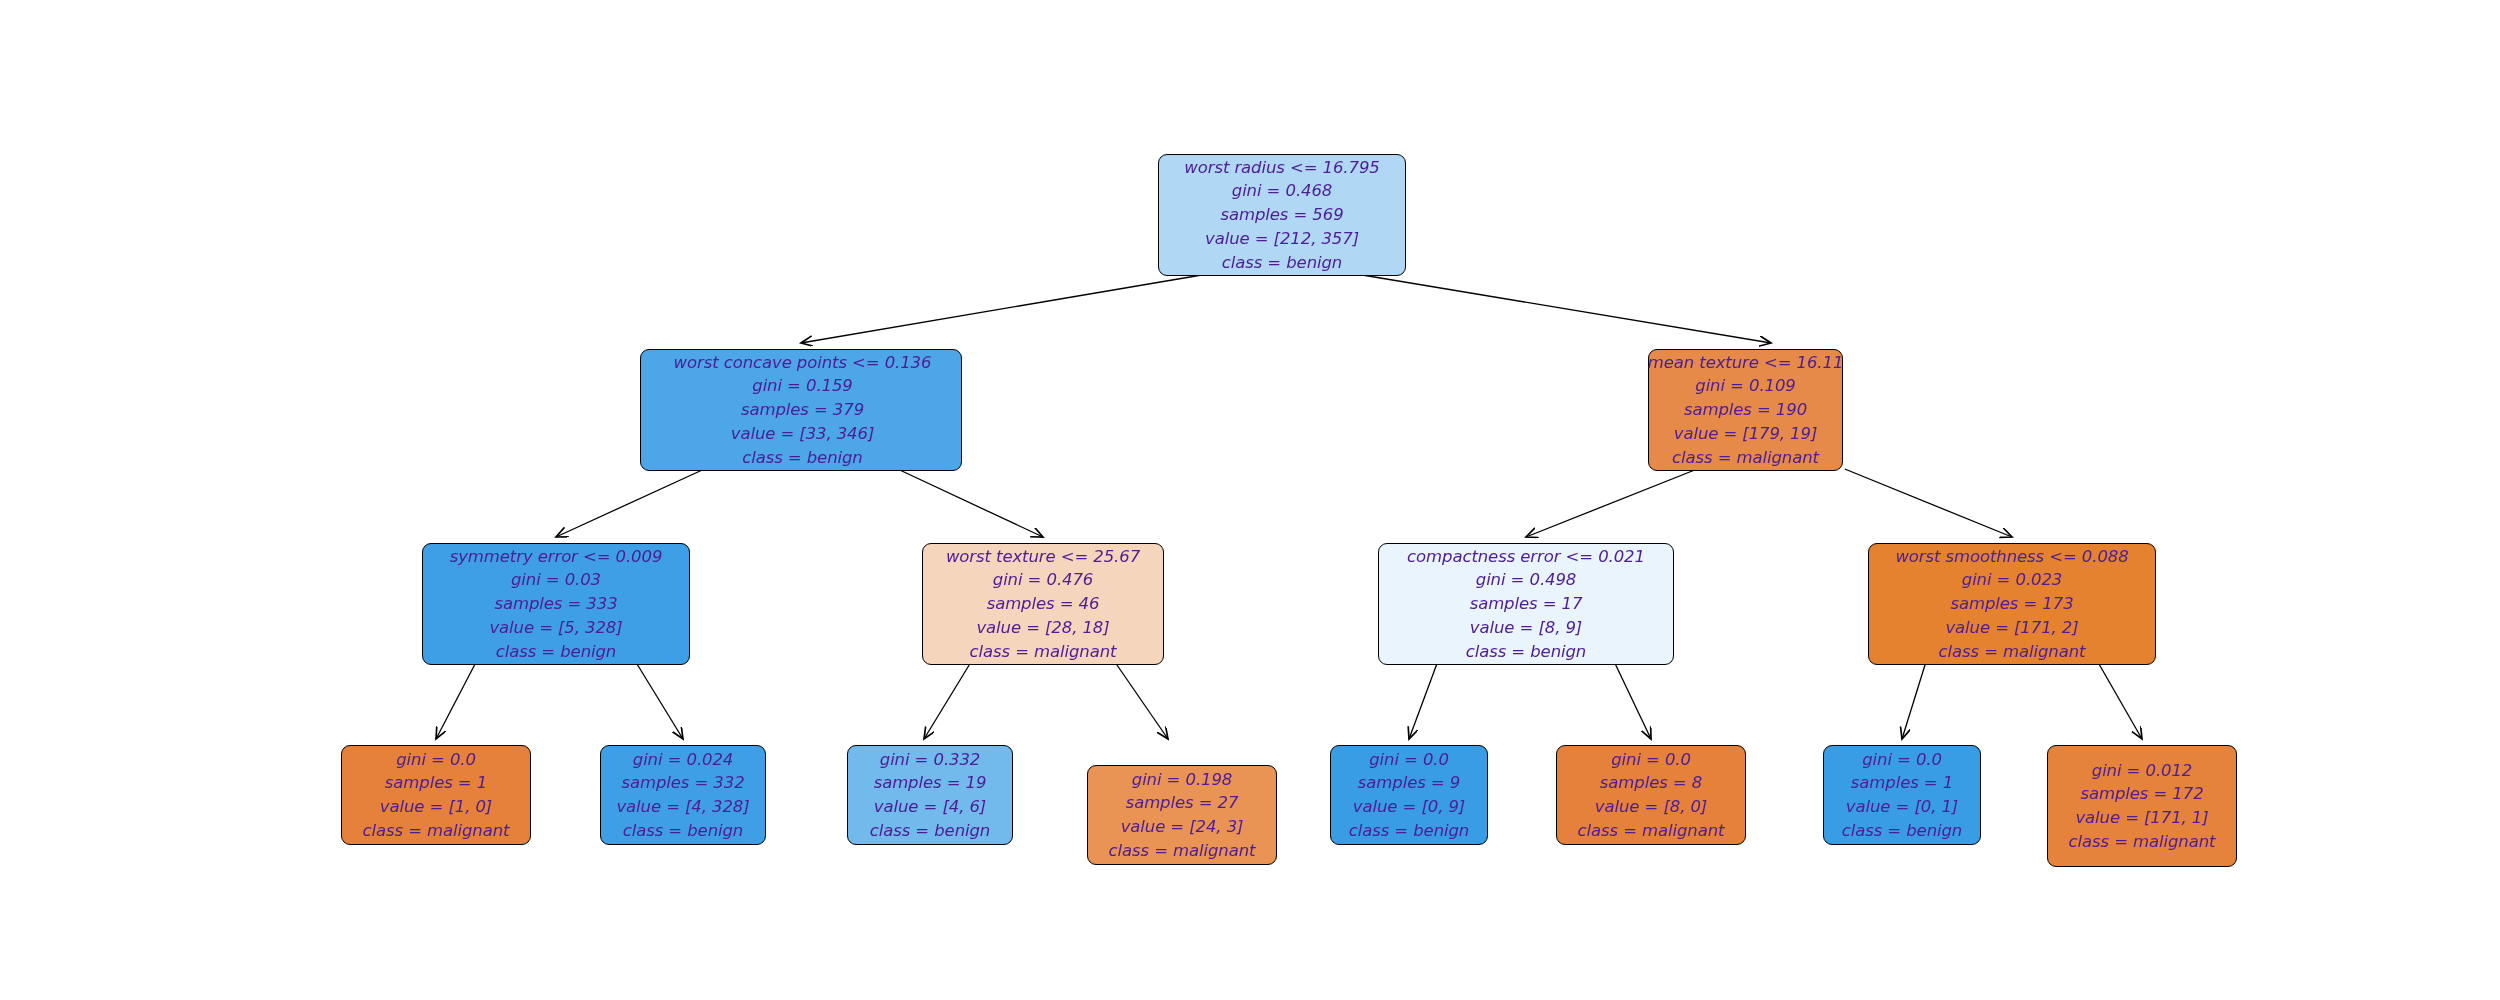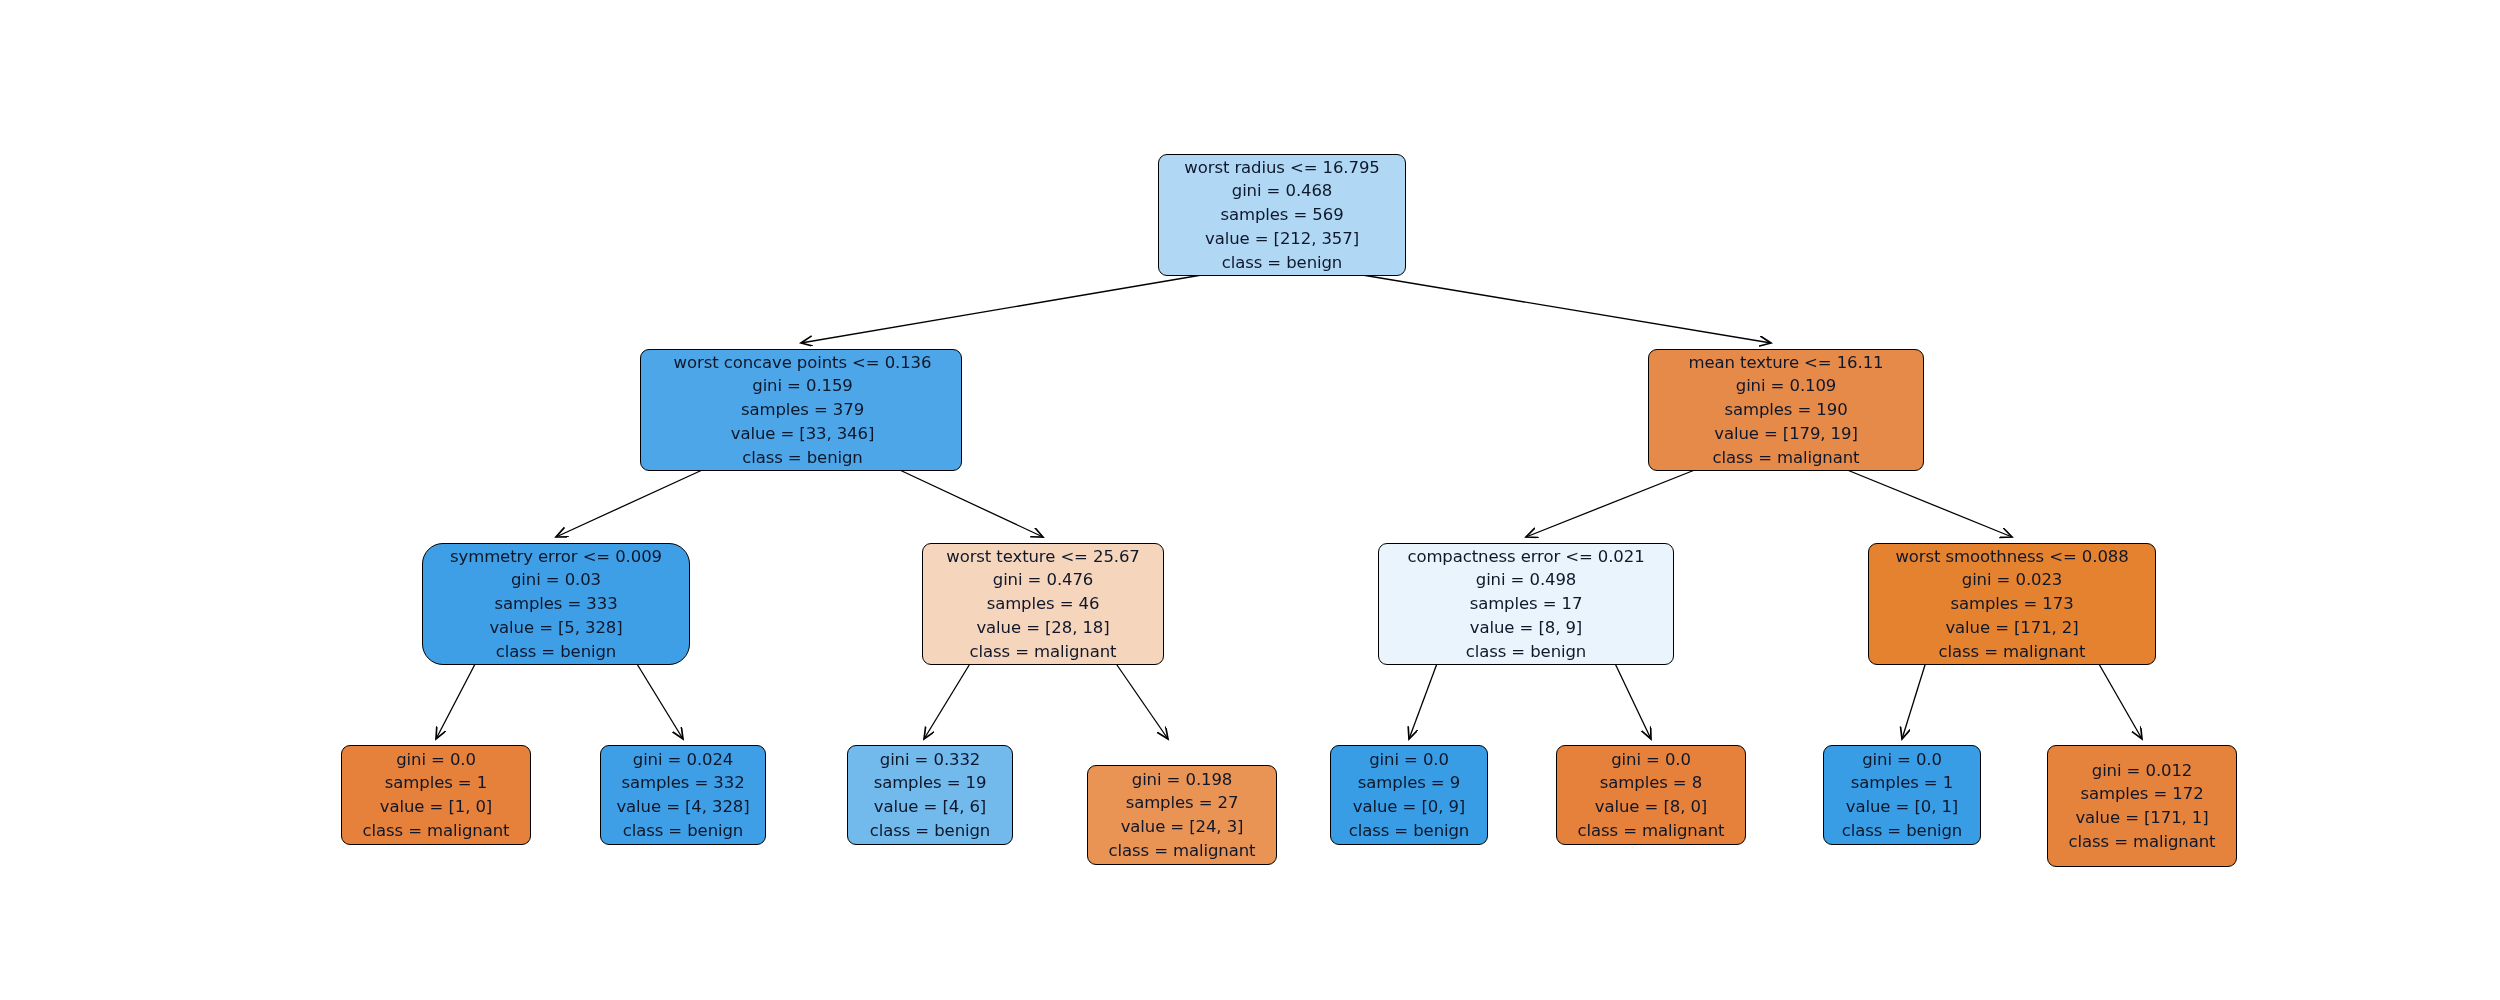--- a/index.html
+++ b/index.html
@@ -32,24 +32,25 @@
     box-sizing: border-box;
     border: 1.6px solid #000000;
     border-radius: 9px;
     display: flex;
     flex-direction: column;
     align-items: center;
     justify-content: center;
     text-align: center;
     font-size: 16.5px;
     line-height: 1.44;
-    color: #0f172a;
+    color: #4c1d95;
     white-space: nowrap;
     padding: 3px 9px;
     letter-spacing: -0.1px;
+    font-style: italic;
   }
   .node .line {
     display: block;
   }
 </style>
 </head>
 <body>
 
 <div id="tree-canvas">
   <svg id="edge-layer" viewBox="0 0 2500 1000" xmlns="http://www.w3.org/2000/svg">
@@ -83,28 +84,28 @@
         <span class="line">value = [212, 357]</span>
         <span class="line">class = benign</span>
       </div>
       <div class="node" style="left: 640px; top: 349px; width: 322px; height: 122px; background: rgb(76, 166, 232); padding-left: 12px;">
         <span class="line">worst concave points &lt;= 0.136</span>
         <span class="line">gini = 0.159</span>
         <span class="line">samples = 379</span>
         <span class="line">value = [33, 346]</span>
         <span class="line">class = benign</span>
       </div>
-      <div class="node" style="left: 1648px; top: 349px; width: 276px; height: 122px; background: rgb(229, 138, 73);">
+      <div class="node" style="left: 1648px; top: 349px; width: 195px; height: 122px; background: rgb(229, 138, 73);">
         <span class="line">mean texture &lt;= 16.11</span>
         <span class="line">gini = 0.109</span>
         <span class="line">samples = 190</span>
         <span class="line">value = [179, 19]</span>
         <span class="line">class = malignant</span>
       </div>
-      <div class="node" style="left: 422px; top: 543px; width: 268px; height: 122px; background: rgb(63, 159, 230); border-radius: 21px;">
+      <div class="node" style="left: 422px; top: 543px; width: 268px; height: 122px; background: rgb(63, 159, 230);">
         <span class="line">symmetry error &lt;= 0.009</span>
         <span class="line">gini = 0.03</span>
         <span class="line">samples = 333</span>
         <span class="line">value = [5, 328]</span>
         <span class="line">class = benign</span>
       </div>
       <div class="node" style="left: 922px; top: 543px; width: 242px; height: 122px; background: rgb(246, 213, 189);">
         <span class="line">worst texture &lt;= 25.67</span>
         <span class="line">gini = 0.476</span>
         <span class="line">samples = 46</span>

